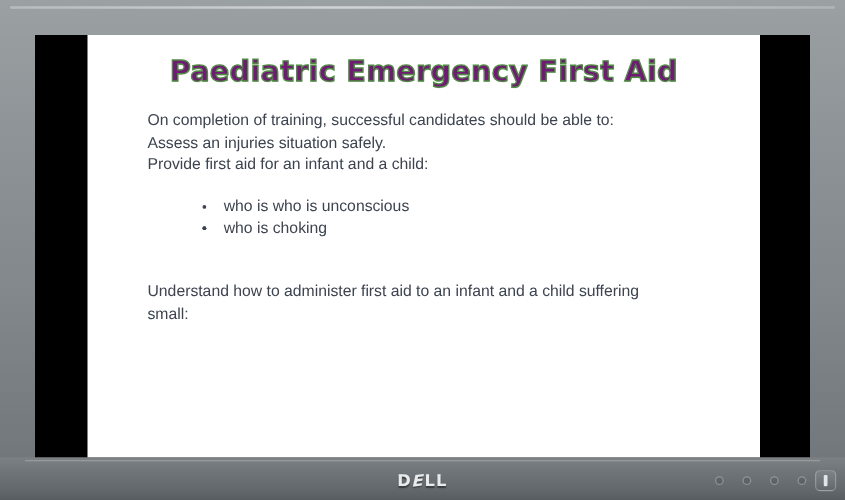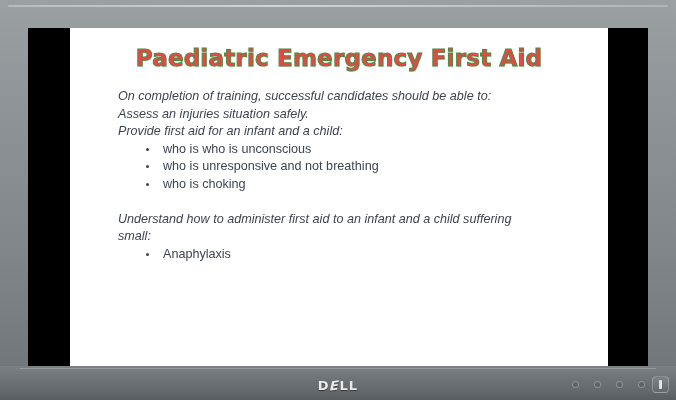--- a/index.html
+++ b/index.html
@@ -56,42 +56,42 @@
   
   .slide-title {
     position: absolute;
     left: 0; right: 0;
     top: 17px;
     text-align: center;
     font-family: "DejaVu Sans", sans-serif;
     font-size: 23px;
     font-weight: bold;
     letter-spacing: 0.2px;
-    color: #ef4444;
+    color: #701a75;
     -webkit-text-stroke: 1.1px #4f8a43;
     text-shadow:
        0.6px 0.6px 0 rgba(120,160,110,0.35);
     white-space: nowrap;
   }
 
   .body-block {
     position: absolute;
     left: 48px;       
     top: 60px;
     width: 470px;
     color: #3d4450;
     font-family: "Liberation Sans", sans-serif;
     font-size: 12.6px;
     line-height: 17.6px;
   }
-  .para-line { white-space: nowrap; font-style: italic; }
+  .para-line { white-space: nowrap; }
 
   ul.bullets {
     list-style: none;
-    margin: 0;
+    margin: 16px;
     padding: 0;
   }
   ul.bullets li {
     position: relative;
     padding-left: 45px;
     margin: 0;
     line-height: 17.6px;
   }
   ul.bullets li .dot {
     position: absolute;
@@ -194,38 +194,33 @@
         <div class="para-line">Assess an injuries situation safely.</div>
         <div class="para-line">Provide first aid for an infant and a child:</div>
 
         <ul class="bullets">
           <li>
             <span class="dot"></span>
             <span>who is who is unconscious</span>
           </li>
           <li>
             <span class="dot"></span>
-            <span>who is unresponsive and not breathing</span>
           </li>
           <li>
             <span class="dot"></span>
             <span>who is choking</span>
           </li>
         </ul>
 
         <div class="gap"></div>
 
         <div class="para-line">Understand how to administer first aid to an infant and a child suffering</div>
         <div class="para-line">small:</div>
 
         <ul class="bullets">
-          <li>
-            <span class="dot"></span>
-            <span>Anaphylaxis</span>
-          </li>
         </ul>
 
       </div>
     </div>
   </div>
 
   <div class="bezel-bottom">
     <div class="bezel-bottom-line"></div>
   </div>
 

